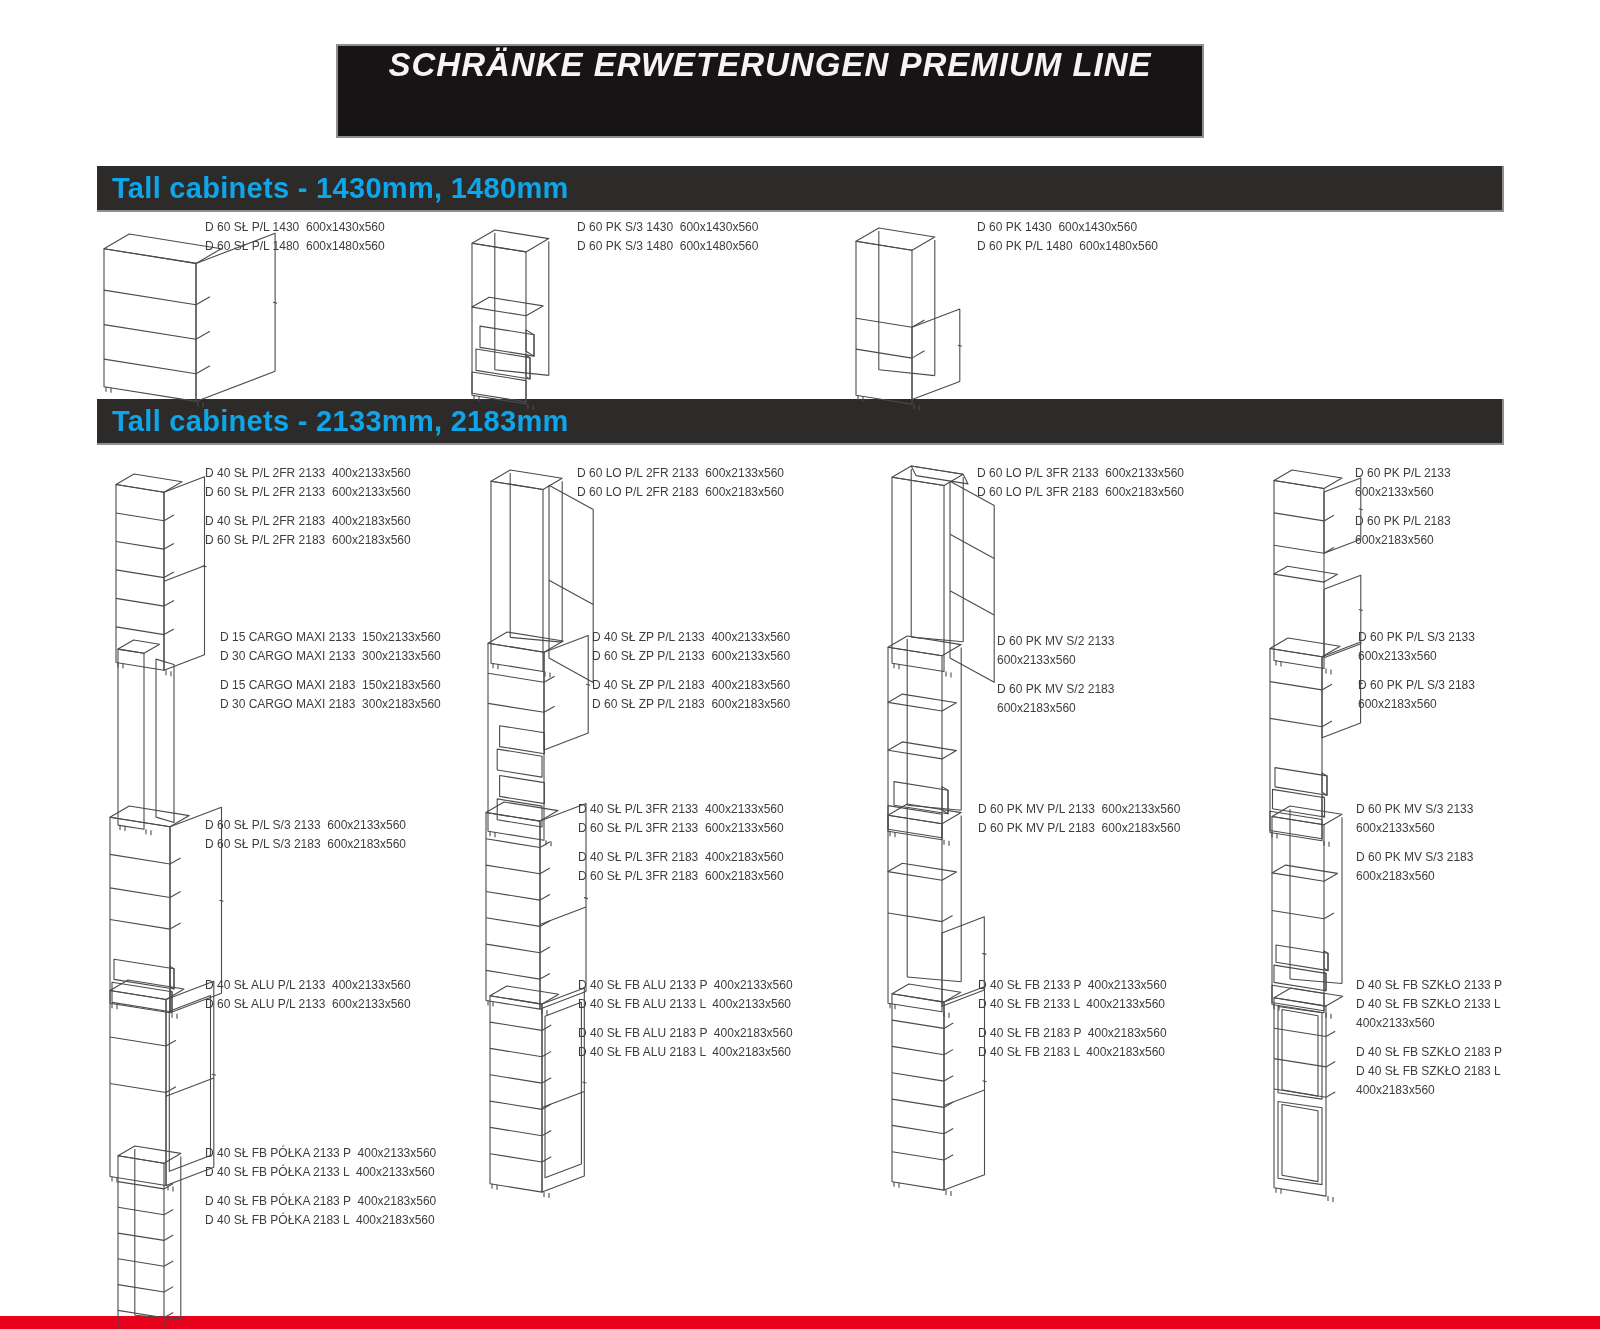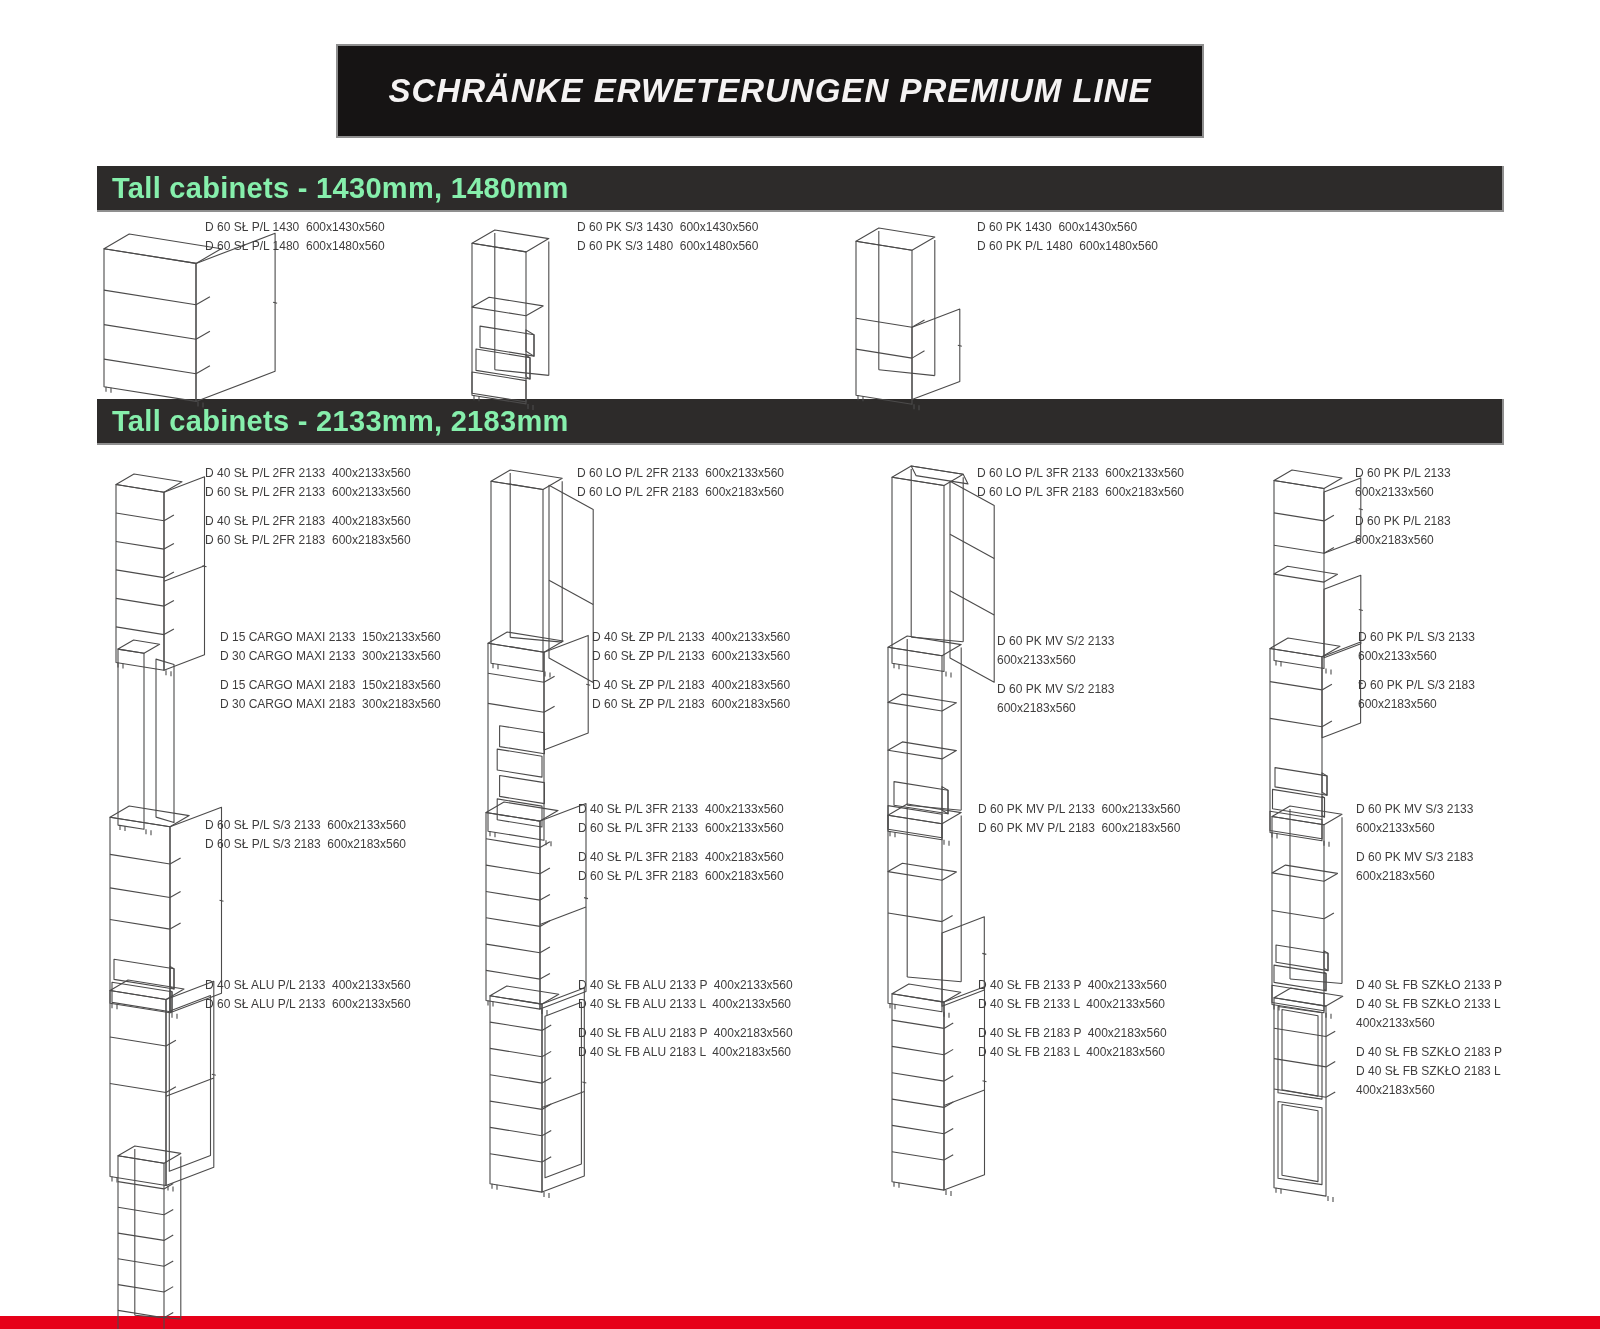--- a/index.html
+++ b/index.html
@@ -1,23 +1,23 @@
 <!DOCTYPE html>
 <html><head>
 <meta charset="utf-8">
 <style>
   html,body{margin:0;padding:0;background:#ffffff;font-family:"Liberation Sans",sans-serif;}
   #stage{position:relative;width:1600px;height:1329px;background:#ffffff;overflow:hidden;}
   .banner{position:absolute;left:336px;top:44px;width:868px;height:94px;background:#161414;
-          border:2px solid #8f8f8f;box-sizing:border-box;display:flex;align-items:center;justify-content:center;}
+          border:2px solid #8f8f8f;box-sizing:border-box;display:flex;align-items:flex-start;justify-content:center;}
   .banner span{color:#f5f3f3;font-size:33px;font-weight:bold;font-style:italic;letter-spacing:1px;white-space:pre;}
   .secbar{position:absolute;left:97px;width:1407px;height:46px;background:#2d2b2a;
           border-right:2px solid #8f8f8f;border-bottom:2px solid #8f8f8f;box-sizing:border-box;
           display:flex;align-items:center;padding-left:15px;}
-  .secbar span{color:#86efac;font-size:29px;font-weight:bold;letter-spacing:0.3px;white-space:pre;}
+  .secbar span{color:#0ea5e9;font-size:29px;font-weight:bold;letter-spacing:0.3px;white-space:pre;}
   #bar1{top:166px;} #bar2{top:399px;text-align:right;}
   .plabel{position:absolute;color:#3e3d3d;font-size:12px;line-height:19px;}
   .pgroup{margin-bottom:10px;}
   .pline{white-space:pre;}
   svg.cab{position:absolute;overflow:visible;}
   .redbar{position:absolute;left:0;bottom:0;width:1600px;height:13px;}
 </style>
 </head>
 <body>
 
@@ -545,13 +545,23 @@
       <path d="M50.0 128.2 L59.2 122.9" fill="none" stroke="#4c4b4b" stroke-width="1.1" stroke-linejoin="round"></path>
       <path d="M4.0 146.6 L50.0 154.0" fill="none" stroke="#4c4b4b" stroke-width="1.1" stroke-linejoin="round"></path>
       <path d="M50.0 154.0 L59.2 148.6" fill="none" stroke="#4c4b4b" stroke-width="1.1" stroke-linejoin="round"></path>
       <path d="M4.0 172.4 L50.0 179.7" fill="none" stroke="#4c4b4b" stroke-width="1.1" stroke-linejoin="round"></path>
       <path d="M50.0 179.7 L59.2 174.4" fill="none" stroke="#4c4b4b" stroke-width="1.1" stroke-linejoin="round"></path>
       <path d="M6.0 201.8 L6.0 206.8" fill="none" stroke="#4c4b4b" stroke-width="1.1" stroke-linejoin="round"></path>
       <path d="M11.0 202.8 L11.0 207.8" fill="none" stroke="#4c4b4b" stroke-width="1.1" stroke-linejoin="round"></path>
       <path d="M52.0 209.2 L52.0 214.2" fill="none" stroke="#4c4b4b" stroke-width="1.1" stroke-linejoin="round"></path>
       <path d="M57.0 210.2 L57.0 215.2" fill="none" stroke="#4c4b4b" stroke-width="1.1" stroke-linejoin="round"></path>
     </svg>
+    <div class="plabel" style="left: 205px; top: 1144px;">
+      <div class="pgroup">
+        <div class="pline">D 40 SŁ FB PÓŁKA 2133 P  400x2133x560</div>
+        <div class="pline">D 40 SŁ FB PÓŁKA 2133 L  400x2133x560</div>
+      </div>
+      <div class="pgroup">
+        <div class="pline">D 40 SŁ FB PÓŁKA 2183 P  400x2183x560</div>
+        <div class="pline">D 40 SŁ FB PÓŁKA 2183 L  400x2183x560</div>
+      </div>
+    </div>
   </div>
 
 </body></html>

